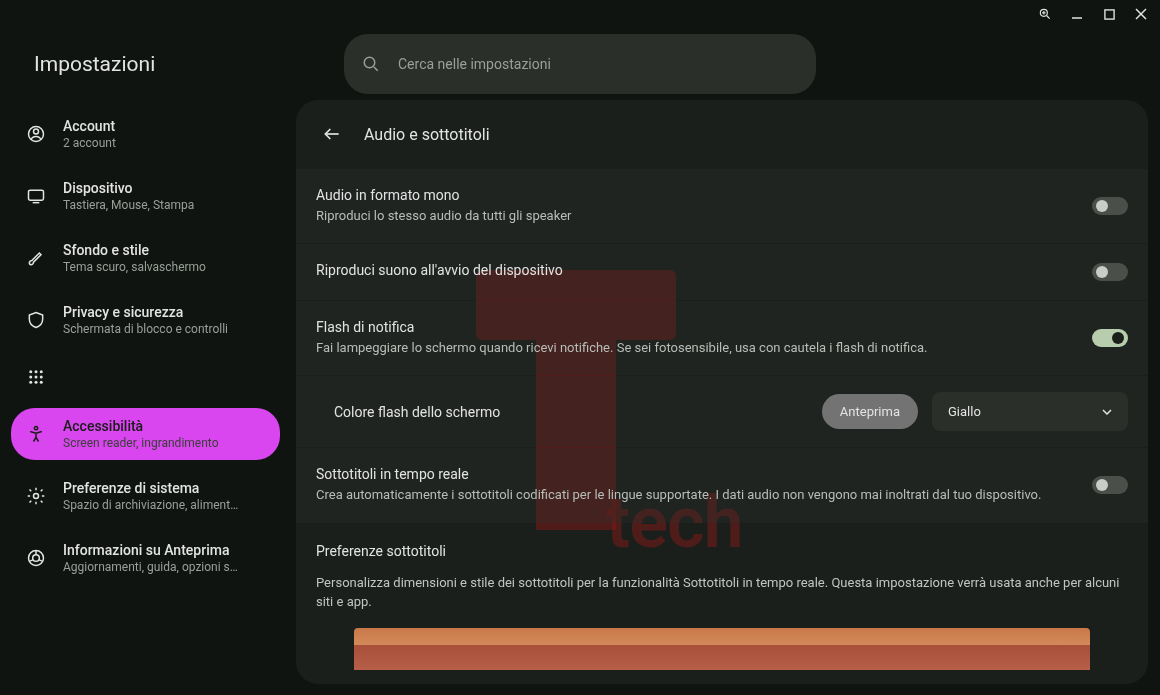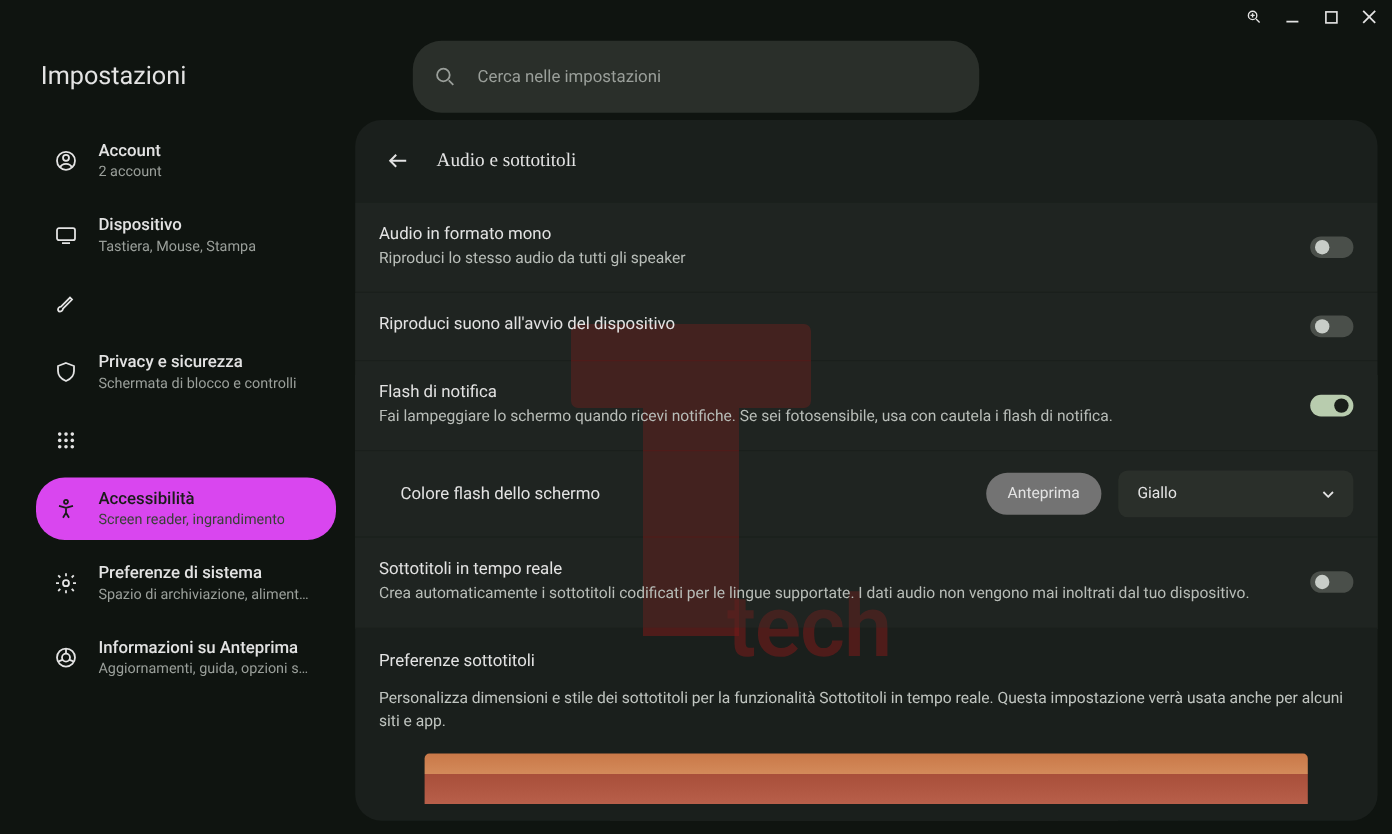--- a/index.html
+++ b/index.html
@@ -10,38 +10,38 @@
 
 .header { height: 72px; display: flex; align-items: center; padding: 0 34px; }
 .app-title { font-size: 21px; color: #e3e3e3; font-weight: 400; }
 .search-wrap { margin-left: auto; margin-right: auto; position: absolute; left: 50%; transform: translateX(-50%); }
 .search { background: #2a2f2a; border-radius: 24px; width: 472px; height: 60px; display: flex; align-items: center; padding: 0 18px; gap: 18px; }
 .search input { background: transparent; border: none; outline: none; color: #bdbdbd; font-size: 14px; flex: 1; }
 .search input::placeholder { color: #9a9f9a; }
 
 .layout { display: flex; height: calc(695px - 100px); }
 
-.sidebar { width: 290px; padding: 8px 10px 8px 30px; overflow-y: auto; }
+.sidebar { width: 290px; padding: 8px 10px 8px 11px; overflow-y: auto; }
 .nav-item { display: flex; align-items: center; gap: 16px; padding: 10px 14px; border-radius: 24px; cursor: pointer; margin-bottom: 10px; }
 .nav-item.active { background: #d946ef; color: #1a1c19; }
 .nav-item .nav-icon { width: 22px; height: 22px; display: flex; align-items: center; justify-content: center; flex-shrink: 0; }
 .nav-text { display: flex; flex-direction: column; gap: 2px; min-width: 0; }
 .nav-title { font-size: 14px; font-weight: 500; }
 .nav-sub { font-size: 12px; color: #9a9f9a; white-space: nowrap; overflow: hidden; text-overflow: ellipsis; }
 .nav-item.active .nav-sub { color: #3a4038; }
 
 .content-pane { flex: 1; padding: 0 12px 0 6px; overflow: hidden; }
 .panel { background: #1a1f1c; border-radius: 22px; height: 584px; overflow-y: auto; padding-bottom: 20px; position: relative; }
 
 .watermark-t { position: absolute; top: 170px; left: 240px; width: 80px; height: 260px; background: #7d1b1b; opacity: 0.55; z-index: 0; pointer-events: none; }
 .watermark-t::before { content: ""; position: absolute; top: 0; left: -60px; width: 200px; height: 70px; background: #7d1b1b; border-radius: 6px; }
 .watermark-text { position: absolute; top: 380px; left: 310px; font-size: 72px; font-weight: 600; color: #7d1b1b; opacity: 0.55; z-index: 0; pointer-events: none; letter-spacing: -1px; }
 
 .panel-header { display: flex; align-items: center; gap: 20px; padding: 22px 24px; position: relative; z-index: 1; }
-.panel-header h2 { font-size: 16px; font-weight: 400; color: #e3e3e3; font-family: Liberation Serif, serif; }
+.panel-header h2 { font-size: 16px; font-weight: 400; color: #e3e3e3; }
 .back-btn { width: 24px; height: 24px; display: flex; align-items: center; justify-content: center; cursor: pointer; color: #e3e3e3; }
 
 .setting-row { display: flex; align-items: center; justify-content: space-between; padding: 18px 20px; position: relative; z-index: 1; background: rgba(42,47,42,0.32); margin-top: 1px; }
 .setting-row:first-of-type { border-top-left-radius: 14px; border-top-right-radius: 14px; }
 .setting-text { flex: 1; padding-right: 20px; }
 .setting-title { font-size: 14px; color: #e3e3e3; margin-bottom: 4px; }
 .setting-desc { font-size: 13px; color: #b8bdb8; line-height: 1.4; }
 
 .toggle { width: 36px; height: 18px; border-radius: 10px; position: relative; cursor: pointer; flex-shrink: 0; }
 .toggle.off { background: #4a4f4a; }
@@ -136,20 +136,24 @@
           <div class="nav-sub">Tastiera, Mouse, Stampa</div>
         </div>
     </div>
 
     <div class="nav-item">
       <span class="nav-icon">
           <svg width="20" height="20" viewBox="0 0 24 24" fill="none" stroke="currentColor" stroke-width="1.8">
             <path d="M4 18c0-2 2-3 3-3l9-9 2 2-9 9c0 1-1 3-3 3-2 0-2-2-2-2z"></path>
           </svg>
         </span>
+      <div class="nav-text">
+          <div class="nav-title">Sfondo e stile</div>
+          <div class="nav-sub">Tema scuro, salvaschermo</div>
+        </div>
     </div>
 
     <div class="nav-item">
       <span class="nav-icon">
           <svg width="20" height="20" viewBox="0 0 24 24" fill="none" stroke="currentColor" stroke-width="1.8">
             <path d="M12 3l8 3v5c0 5-3 8-8 10-5-2-8-5-8-10V6l8-3z"></path>
           </svg>
         </span>
       <div class="nav-text">
           <div class="nav-title">Privacy e sicurezza</div>

